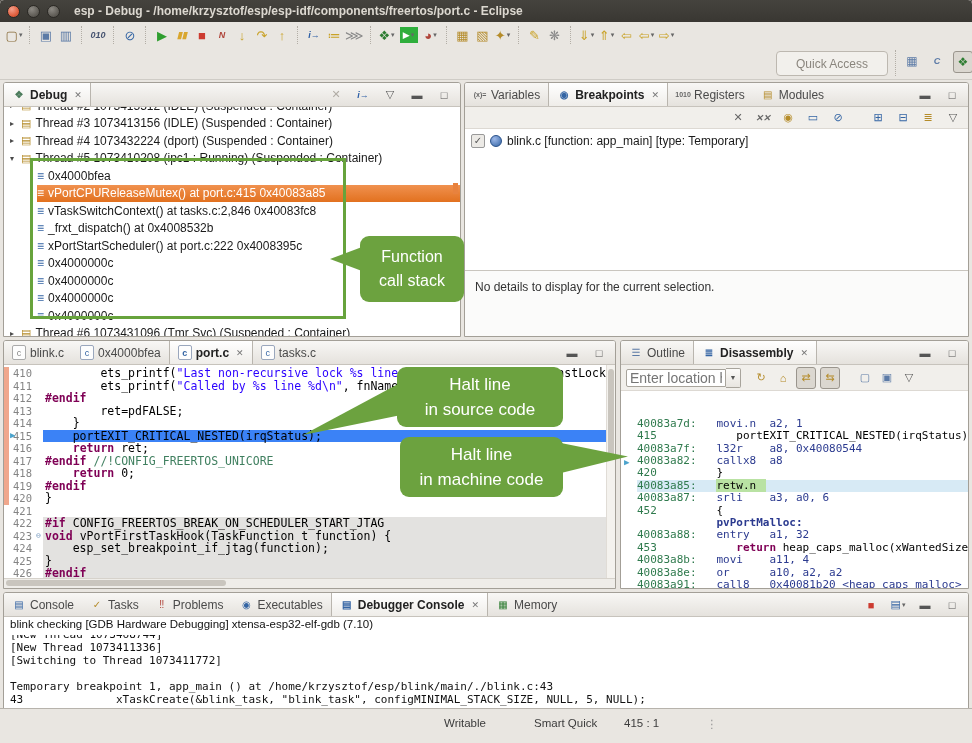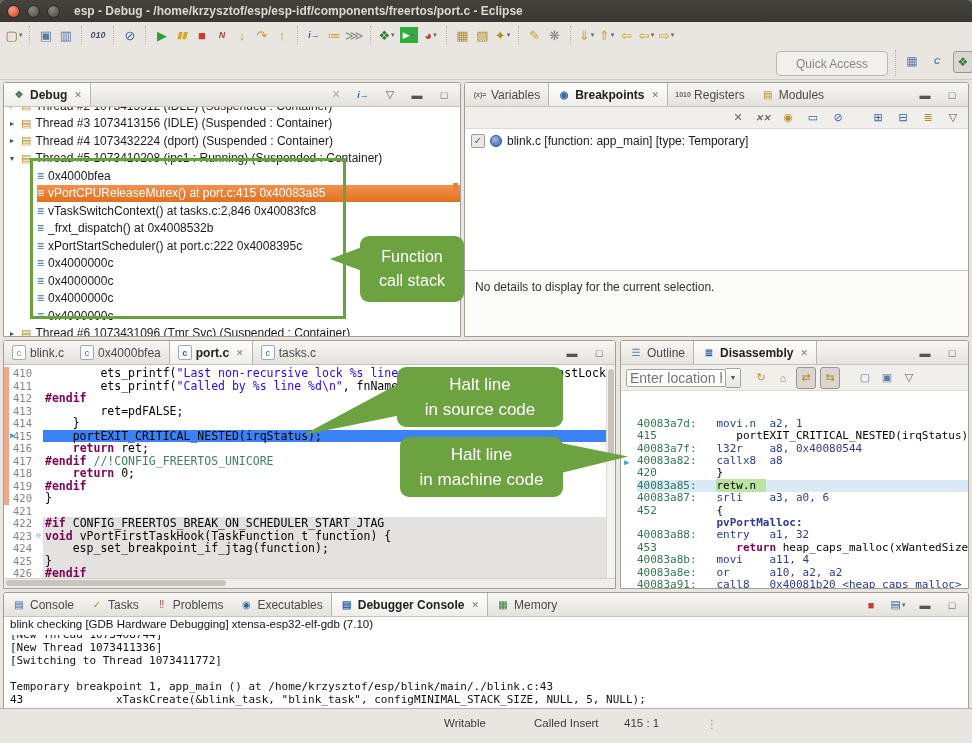--- a/index.html
+++ b/index.html
@@ -565,21 +565,21 @@
         <div class="cline">[New Thread 1073411336]</div>
         <div class="cline">[Switching to Thread 1073411772]</div>
         <div class="cline">&nbsp;</div>
         <div class="cline">Temporary breakpoint 1, app_main () at /home/krzysztof/esp/blink/main/./blink.c:43</div>
         <div class="cline">43              xTaskCreate(&amp;blink_task, "blink_task", configMINIMAL_STACK_SIZE, NULL, 5, NULL);</div>
       </div>
   </div>
 
   <div id="statusbar">
     <span style="left:444px">Writable</span>
-    <span style="left:534px">Called Insert</span>
+    <span style="left:534px">Smart Quick</span>
     <span style="left:624px">415 : 1</span>
     <span style="left:706px;color:#999">⋮</span>
   </div>
 
   <div id="stack-rect" class="overlay"></div>
 
   <div class="tailbox" id="tail-stack"></div>
   <div class="callout" id="callout-stack">
     <div>Function</div>
     <div>call stack</div>

